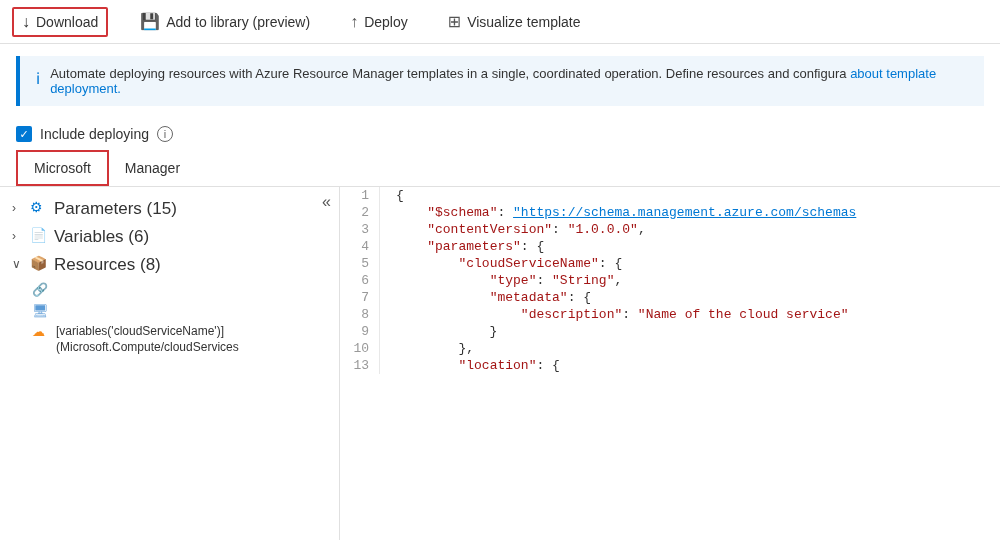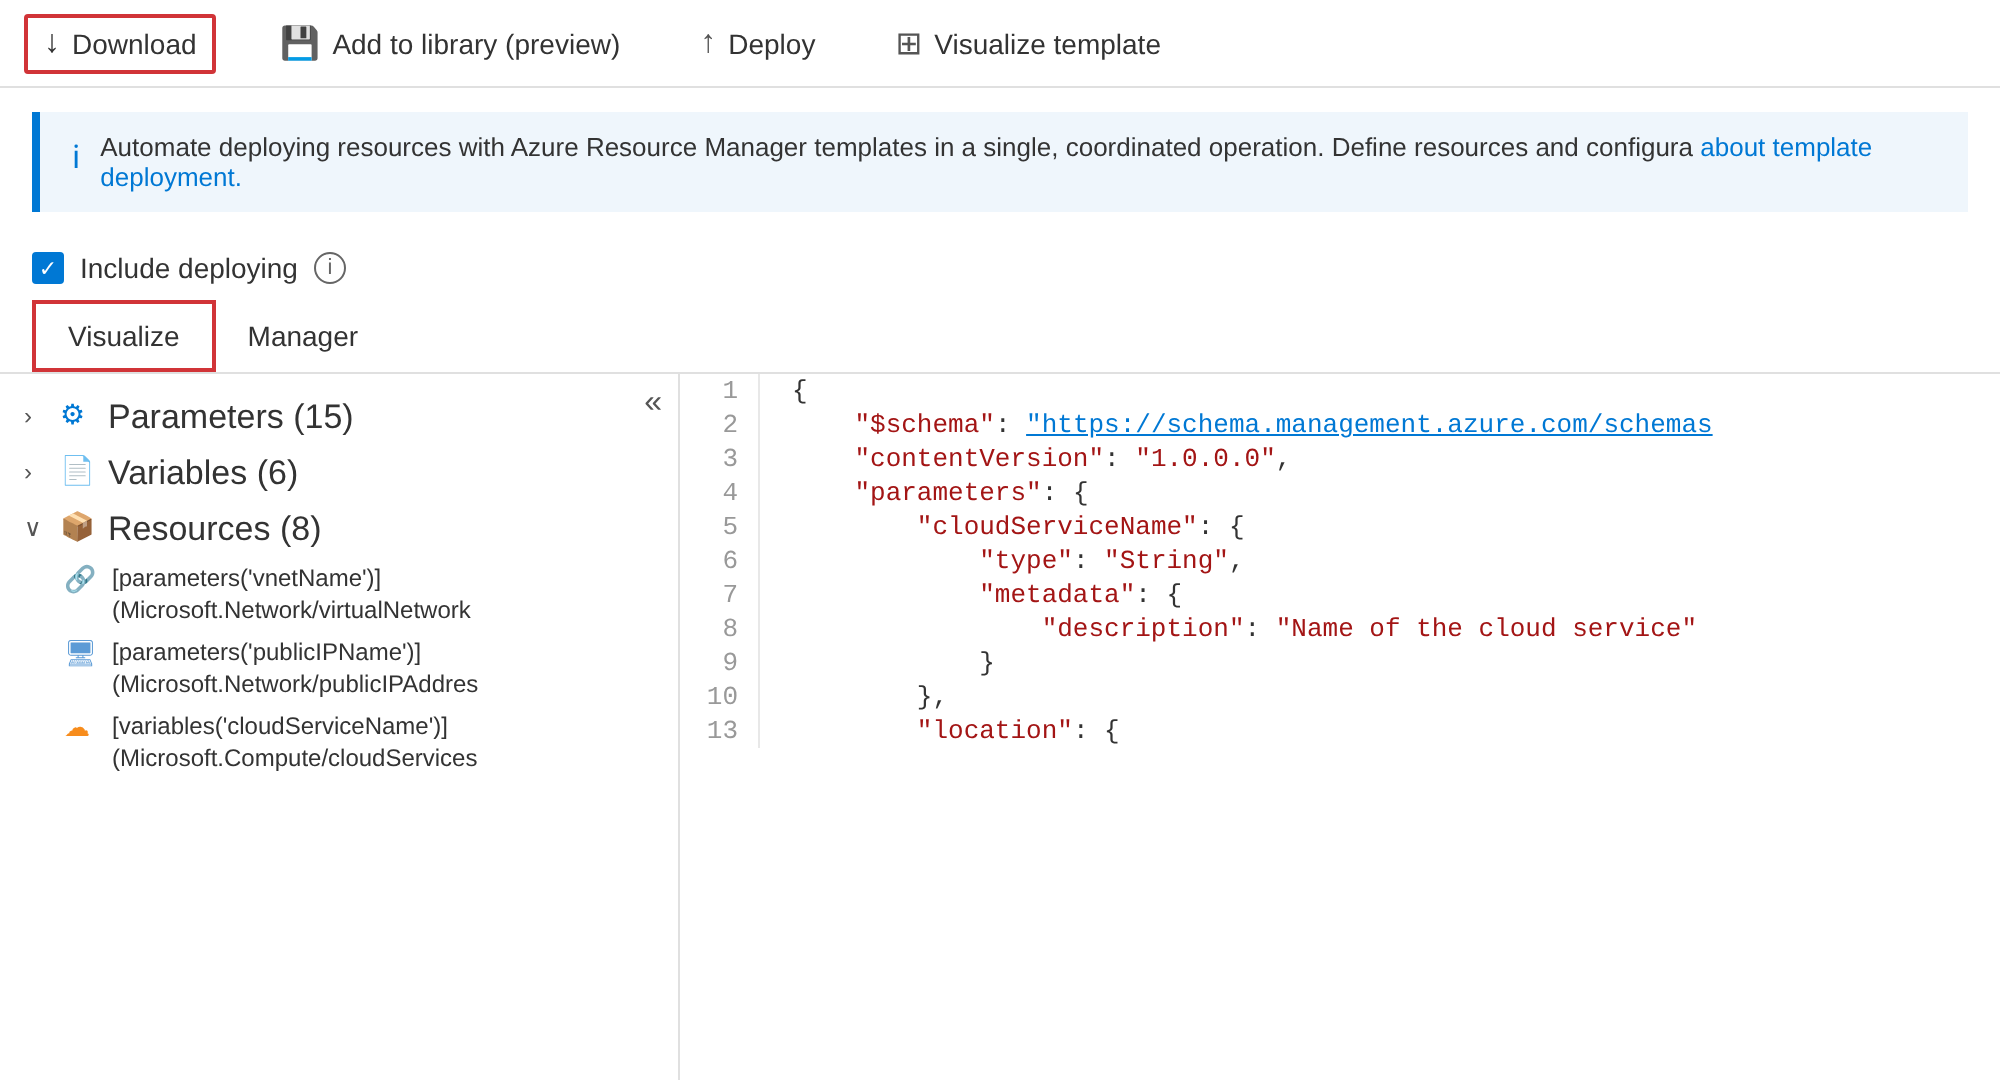--- a/index.html
+++ b/index.html
@@ -218,21 +218,21 @@
 </div>
 
 <div class="include-params">
   <div class="checkbox-blue">✓</div>
   <span>Include deploying</span>
   <span class="info-circle">i</span>
 </div>
 
 <div class="tabs">
   <div class="tabs-outline">
-    <button class="tab active" style="color:#333; border-bottom: none; font-weight: normal;">Visualize</button>
+    <button class="tab active" style="color:#333; border-bottom: none; font-weight: normal;">Microsoft</button>
   </div>
   <button class="tab">Manager</button>
 </div>
 
 <div class="main-area">
 
   <div class="left-panel">
     <button class="collapse-btn">«</button>
 
     <div class="tree-item">
@@ -248,26 +248,24 @@
     </div>
 
     <div class="tree-item">
       <span class="tree-arrow">∨</span>
       <span class="tree-icon" style="color:#0078d4;">📦</span>
       <span class="tree-label">Resources (8)</span>
     </div>
 
     <div class="tree-sub-item">
       <span class="tree-sub-icon" style="color:#5c9bd6;">🔗</span>
-      <span class="tree-sub-label">[parameters('vnetName')]<br>(Microsoft.Network/virtualNetwork</span>
     </div>
 
     <div class="tree-sub-item">
       <span class="tree-sub-icon" style="color:#5c9bd6;">🖥</span>
-      <span class="tree-sub-label">[parameters('publicIPName')]<br>(Microsoft.Network/publicIPAddres</span>
     </div>
 
     <div class="tree-sub-item">
       <span class="tree-sub-icon" style="color:#f78c1c;">☁</span>
       <span class="tree-sub-label">[variables('cloudServiceName')]<br>(Microsoft.Compute/cloudServices</span>
     </div>
   </div>
 
   <div class="right-panel">
     <div class="code-line">

